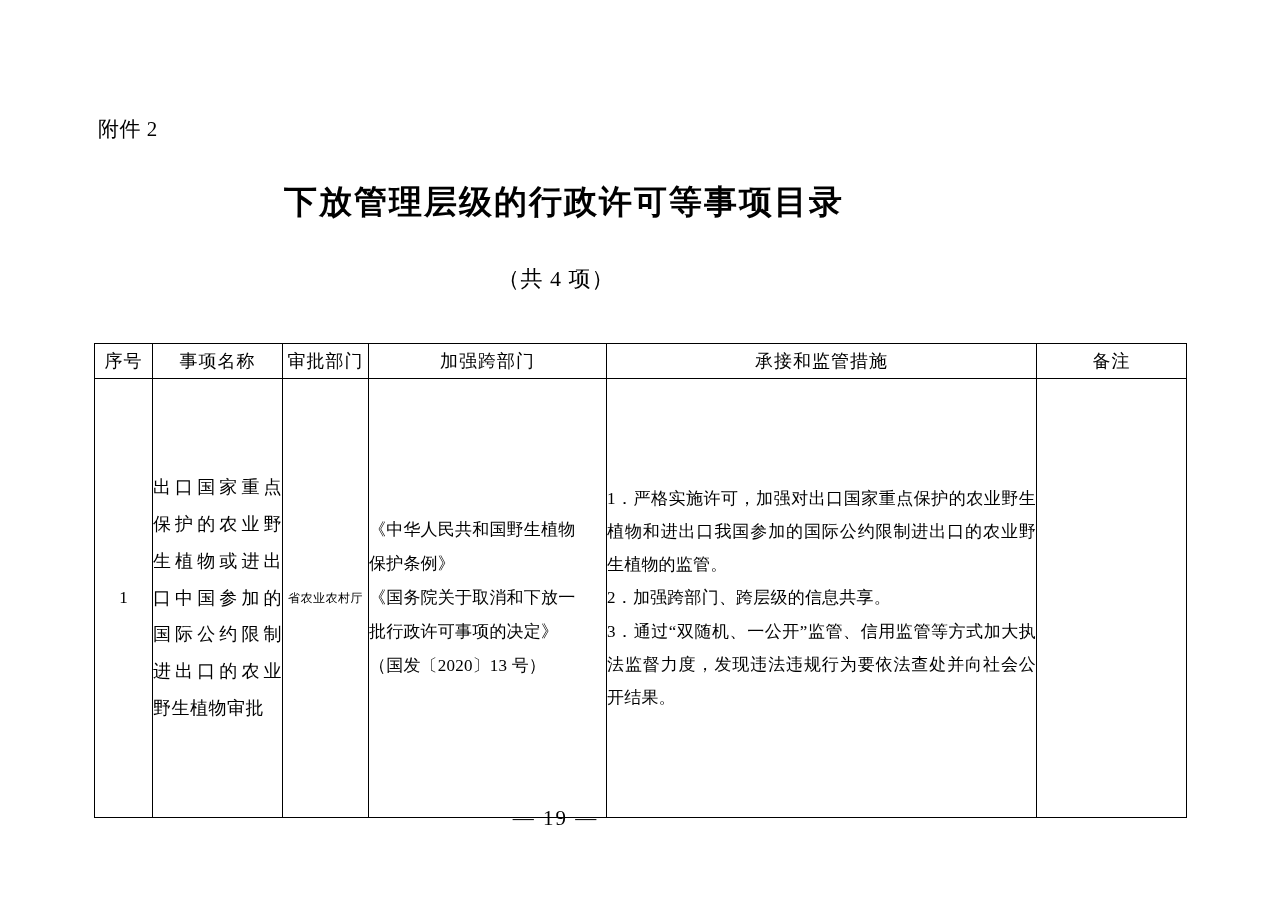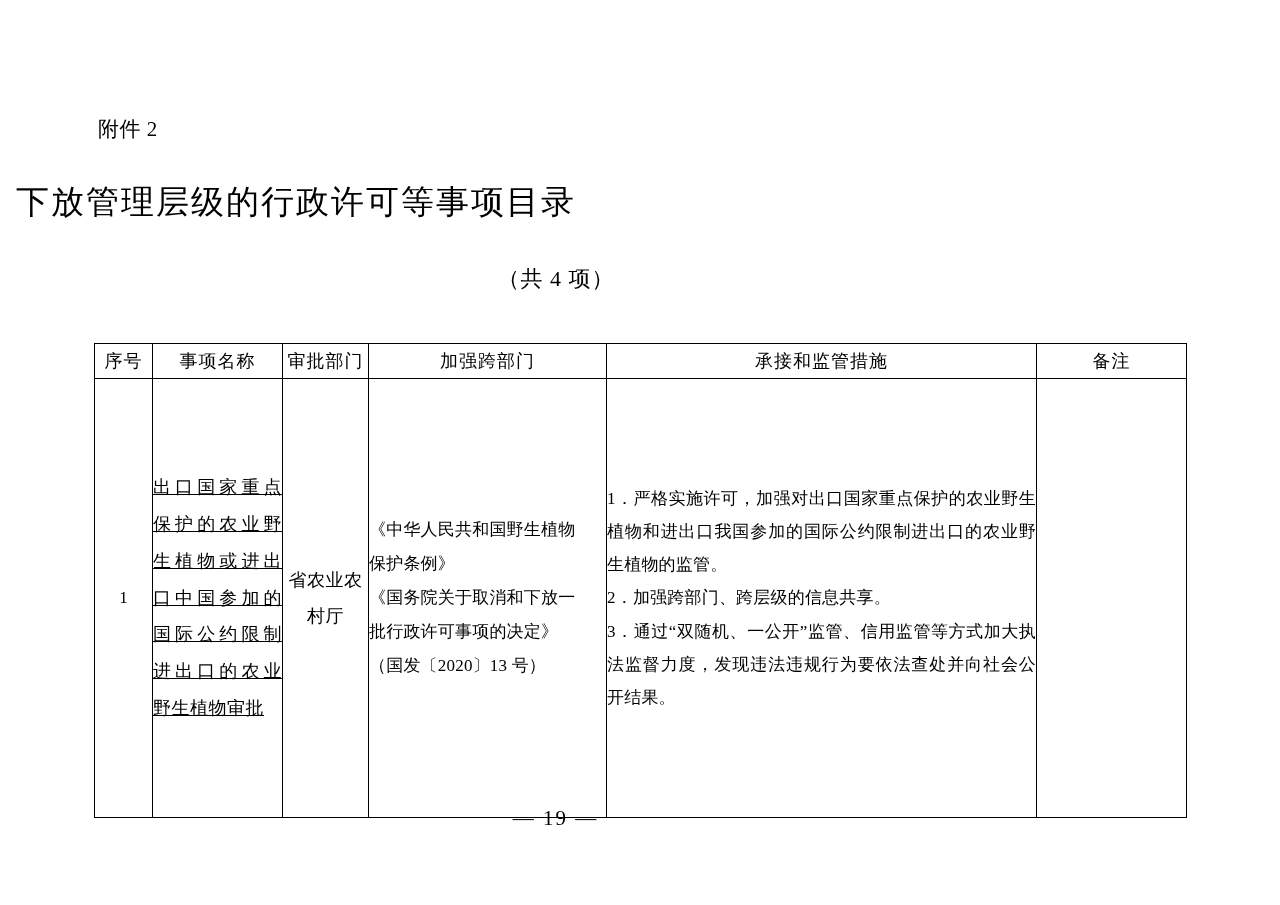--- a/index.html
+++ b/index.html
@@ -27,22 +27,23 @@
     top: 115px;
     font-size: 21px;
     letter-spacing: 0.5px;
     font-family: "Liberation Serif", "DejaVu Serif", serif;
   }
   .doc-title {
     position: absolute;
     left: 0;
     right: 0;
     top: 180px;
+    text-align: center;
     font-size: 33px;
-    font-weight: normal;
+    font-weight: bold;
     letter-spacing: 2px;
     font-family: "DejaVu Sans", "Liberation Sans", sans-serif;
     margin-left: 16px;
   }
   .doc-subtitle {
     position: absolute;
     left: 0;
     right: 0;
     top: 264px;
     text-align: center;
@@ -82,24 +83,23 @@
     font-size: 17px;
     vertical-align: middle;
   }
   td.cell-name {
     font-size: 18px;
     line-height: 2.05;
     letter-spacing: 0.5px;
     padding: 0 12px;
     text-align: justify;
     vertical-align: middle;
-    text-decoration: underline;
   }
   td.cell-dept {
-    font-size: 18px;
+    font-size: 12px;
     line-height: 2.0;
     letter-spacing: 0.5px;
     padding: 0 10px;
     text-align: center;
     vertical-align: middle;
     margin-left: 44px;
   }
   td.cell-basis {
     font-size: 17px;
     line-height: 2.0;

